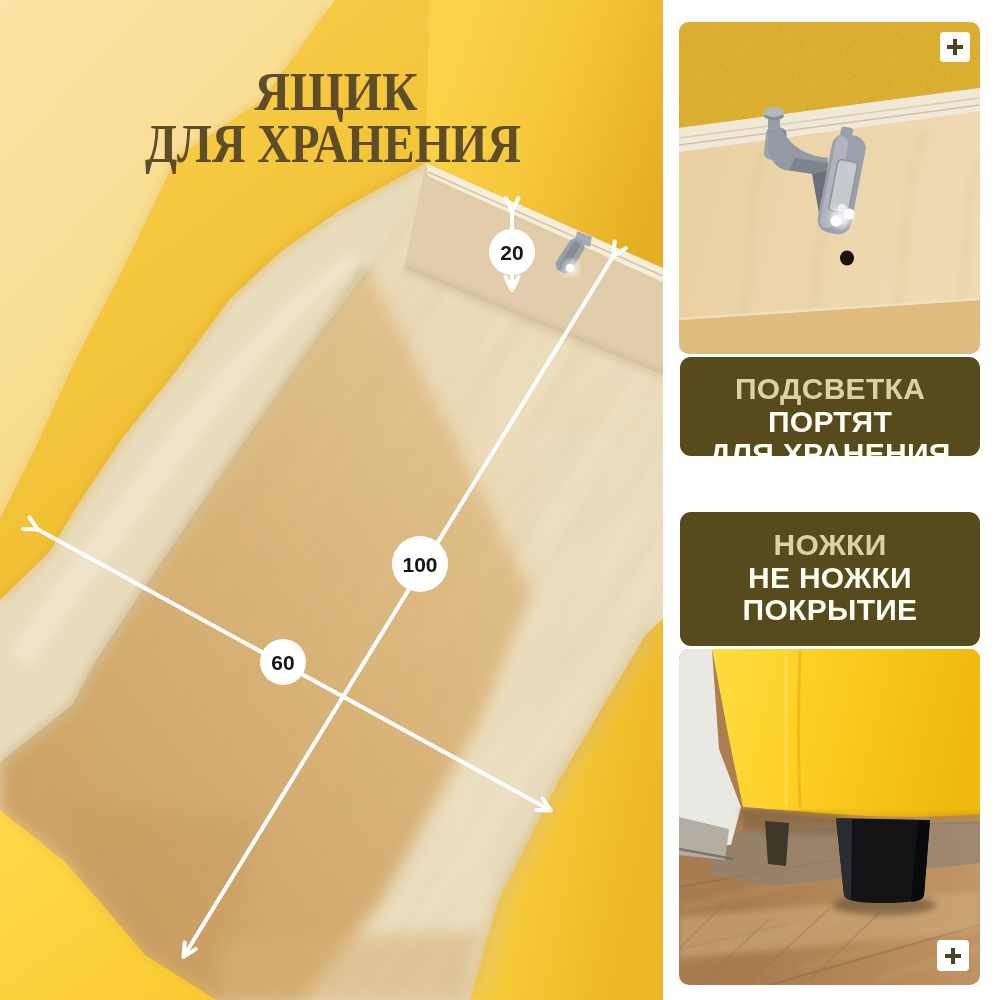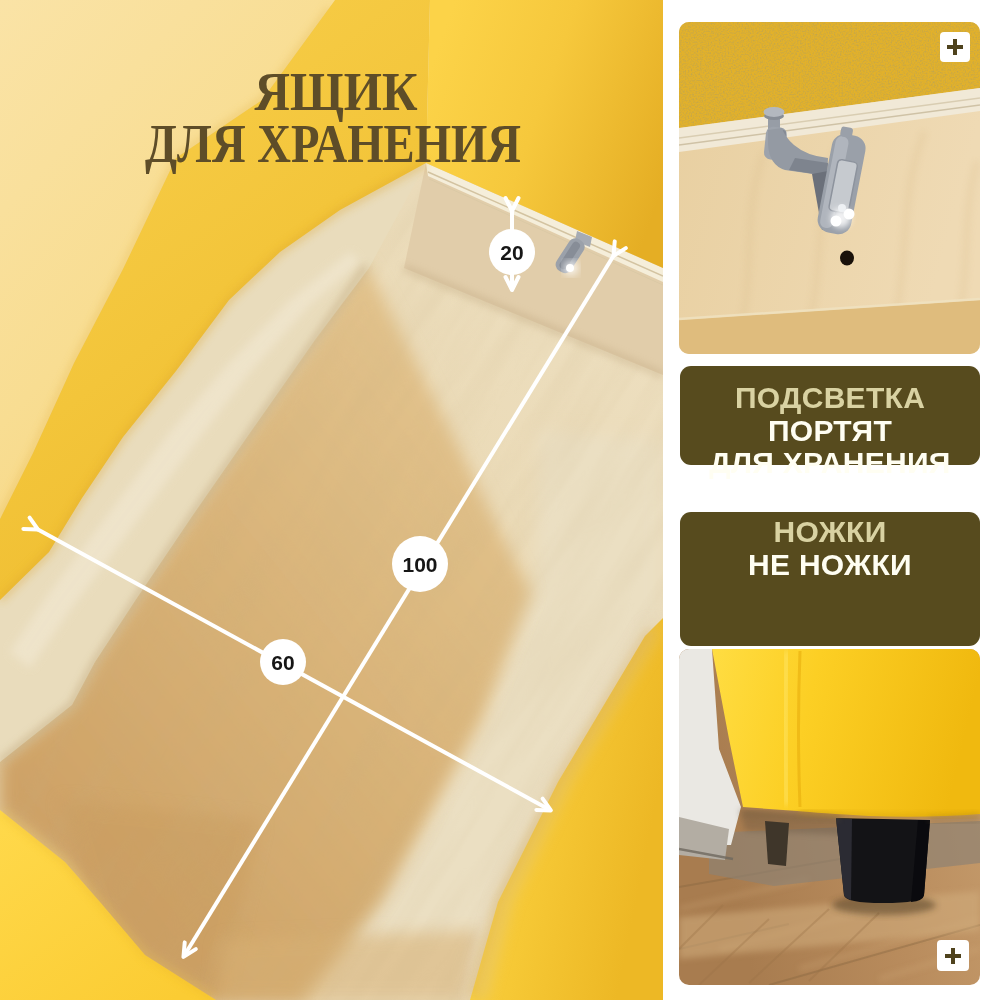--- a/index.html
+++ b/index.html
@@ -195,29 +195,30 @@
   <circle cx="170" cy="192" r="5.5" fill="#ffffff"></circle>
   <circle cx="163" cy="186" r="4" fill="#eef1f4"></circle>
 
   <ellipse cx="168" cy="236" rx="7" ry="7.5" fill="#19110a"></ellipse>
 
   <rect x="261" y="10" width="30" height="30" rx="4" fill="#ffffff"></rect>
   <path d="M276 17 V33 M268 25 H284" stroke="#4f431d" stroke-width="4"></path>
 </svg>
 </div>
 
-<div class="tblock" style="top:366px;height:99px;">
+<div class="tblock" style="top:357px;height:99px;">
   <div style="padding-top:16px;" class="khaki">ПОДСВЕТКА</div>
   <div>ПОРТЯТ</div>
   <div>ДЛЯ ХРАНЕНИЯ</div>
 </div>
 
 <div class="tblock" style="top:512px;height:134px;">
-  <div style="padding-top:4px;" class="khaki">НОЖКИ</div>
+  <div style="padding-top:17px;" class="khaki">НОЖКИ</div>
   <div>НЕ НОЖКИ</div>
+  <div>ПОКРЫТИЕ</div>
 </div>
 
 <div class="card" style="top:649px;height:336px;">
 <svg width="301" height="336" viewBox="0 0 301 336">
   <defs>
     <linearGradient id="sofaYel" x1="0" y1="0" x2="1" y2="0.15">
       <stop offset="0" stop-color="#ffdd42"></stop>
           <stop offset="0.4" stop-color="#fccf24"></stop>
           <stop offset="1" stop-color="#f0b90f"></stop>
     </linearGradient>

